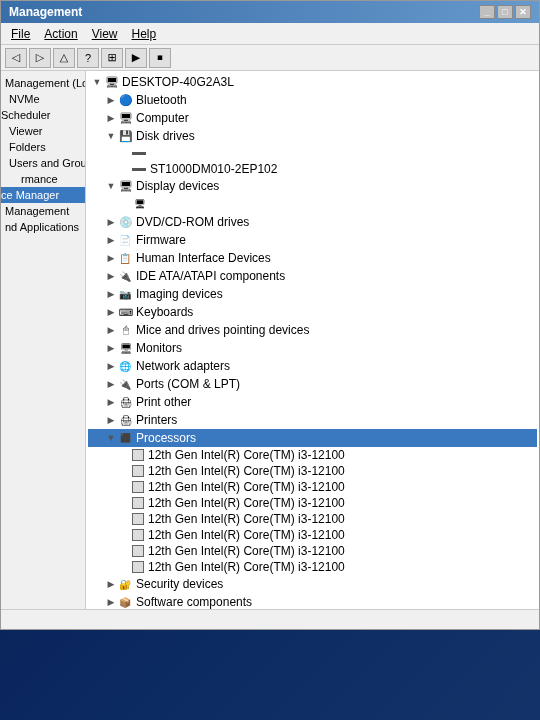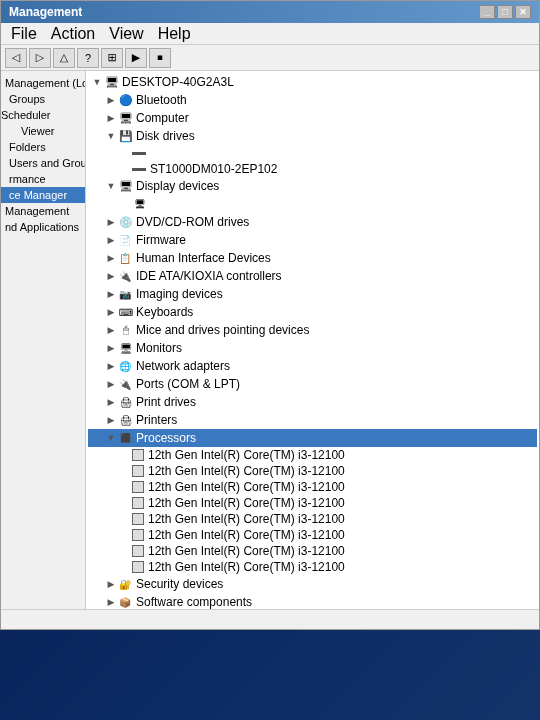--- a/index.html
+++ b/index.html
@@ -68,22 +68,23 @@
       display: flex;
       gap: 2px;
       padding: 2px 4px;
       border-bottom: 1px solid #ccc;
       height: 22px;
       align-items: center;
     }
 
     .menu-item {
       padding: 2px 6px;
-      font-size: 16px;
+      font-size: 12px;
       cursor: pointer;
+      text-decoration: underline;
     }
 
     .toolbar {
       background: #f0f0f0;
       display: flex;
       gap: 2px;
       padding: 2px 4px;
       border-bottom: 1px solid #ccc;
       height: 26px;
       align-items: center;
@@ -230,27 +231,27 @@
     <div class="tool-btn" title="Help">?</div>
     <div class="tool-btn">⊞</div>
     <div class="tool-btn">▶</div>
     <div class="tool-btn">⏹</div>
   </div>
 
   <div class="main-area">
 
     <div class="sidebar">
       <div class="sidebar-item">Management (Local</div>
-      <div class="sidebar-item" style="padding-left:8px">Groups</div>
+      <div class="sidebar-item" style="padding-left:8px">NVMe</div>
       <div class="sidebar-item" style="padding-left:0">Scheduler</div>
-      <div class="sidebar-item" style="padding-left:20px">Viewer</div>
+      <div class="sidebar-item" style="padding-left:8px">Viewer</div>
       <div class="sidebar-item" style="padding-left:8px">Folders</div>
       <div class="sidebar-item" style="padding-left:8px">Users and Groups</div>
-      <div class="sidebar-item" style="padding-left:8px">rmance</div>
-      <div class="sidebar-item selected" style="padding-left:8px">ce Manager</div>
+      <div class="sidebar-item" style="padding-left:20px">rmance</div>
+      <div class="sidebar-item selected" style="padding-left:0">ce Manager</div>
       <div class="sidebar-item" style="padding-left:4px">Management</div>
       <div class="sidebar-item" style="padding-left:4px">nd Applications</div>
     </div>
 
     <div class="content-area">
 
       <div class="tree-item indent-0">
         <span class="expand-icon">▼</span>
         <span class="tree-icon">🖥</span>
         <span class="tree-label">DESKTOP-40G2A3L</span>
@@ -307,21 +308,21 @@
 
       <div class="tree-item indent-1">
         <span class="expand-icon">▶</span>
         <span class="tree-icon" style="font-size:10px">📋</span>
         <span class="tree-label">Human Interface Devices</span>
       </div>
 
       <div class="tree-item indent-1">
         <span class="expand-icon">▶</span>
         <span class="tree-icon" style="font-size:10px">🔌</span>
-        <span class="tree-label">IDE ATA/KIOXIA controllers</span>
+        <span class="tree-label">IDE ATA/ATAPI components</span>
       </div>
 
       <div class="tree-item indent-1">
         <span class="expand-icon">▶</span>
         <span class="tree-icon" style="font-size:10px">📷</span>
         <span class="tree-label">Imaging devices</span>
       </div>
 
       <div class="tree-item indent-1">
         <span class="expand-icon">▶</span>
@@ -349,21 +350,21 @@
 
       <div class="tree-item indent-1">
         <span class="expand-icon">▶</span>
         <span class="tree-icon" style="font-size:10px">🔌</span>
         <span class="tree-label">Ports (COM &amp; LPT)</span>
       </div>
 
       <div class="tree-item indent-1">
         <span class="expand-icon">▶</span>
         <span class="tree-icon" style="font-size:10px">🖨</span>
-        <span class="tree-label">Print drives</span>
+        <span class="tree-label">Print other</span>
       </div>
 
       <div class="tree-item indent-1">
         <span class="expand-icon">▶</span>
         <span class="tree-icon" style="font-size:10px">🖨</span>
         <span class="tree-label">Printers</span>
       </div>
 
       <div class="tree-item indent-1 selected">
         <span class="expand-icon">▼</span>

